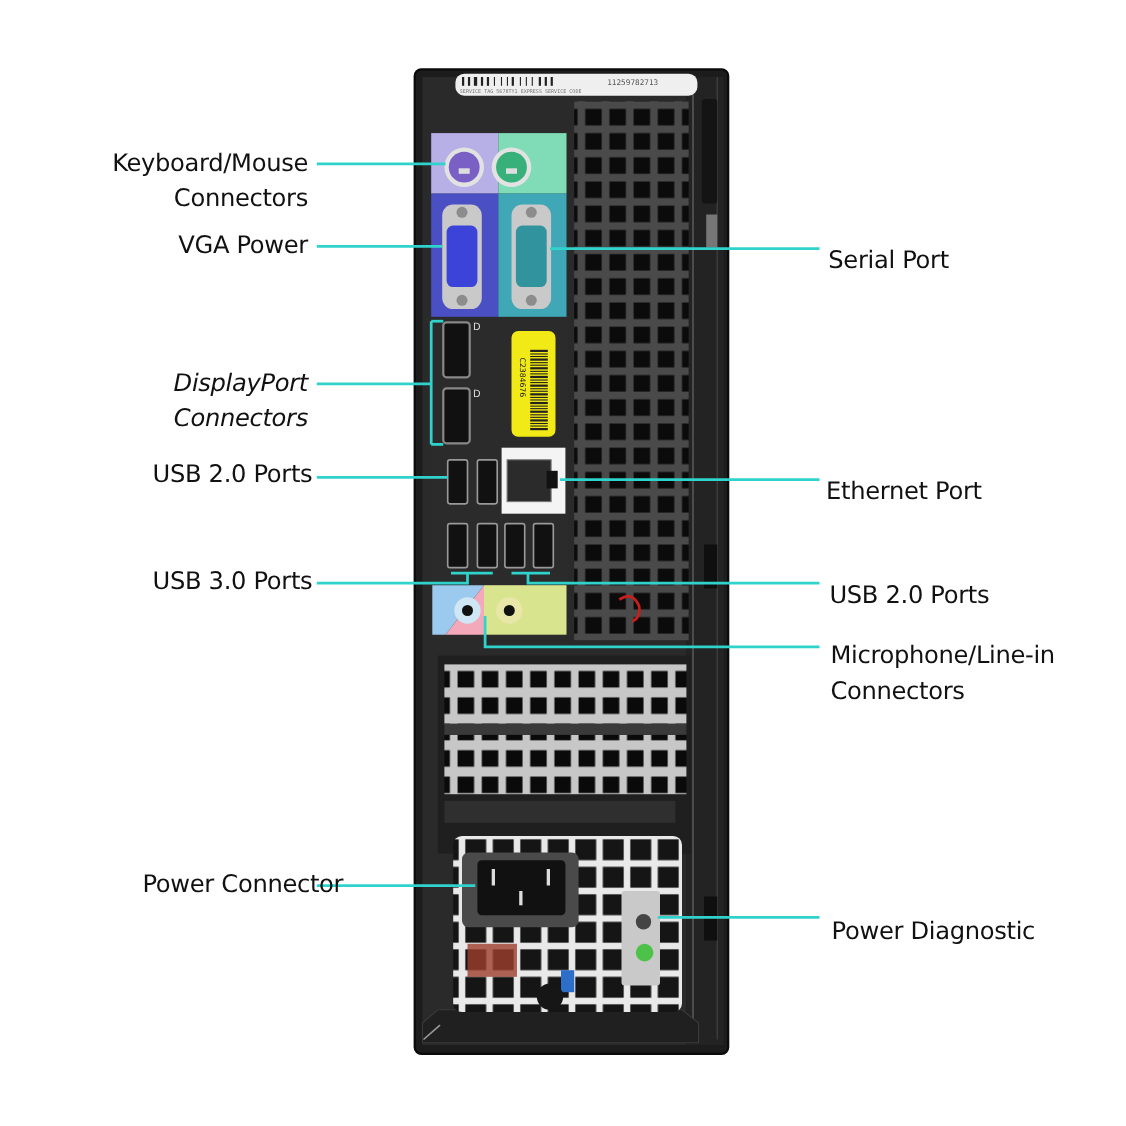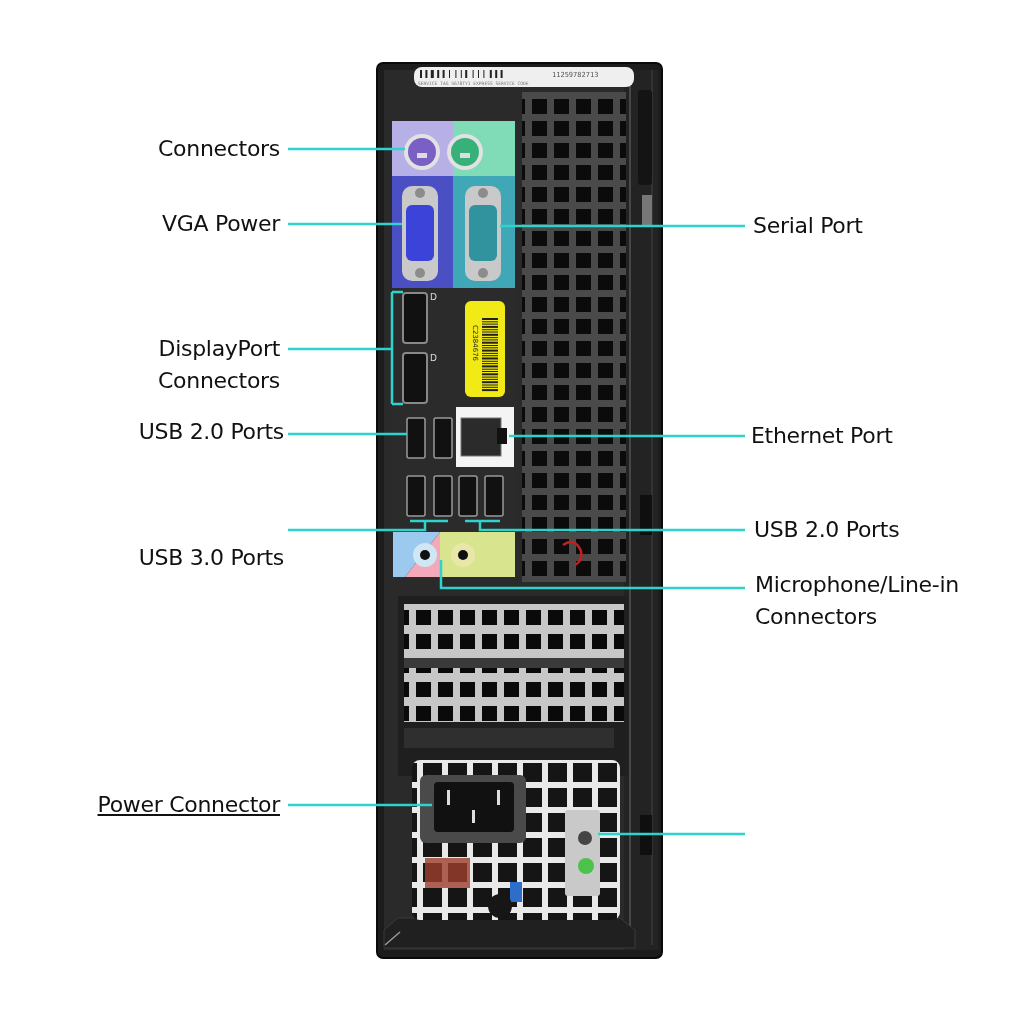--- a/index.html
+++ b/index.html
@@ -1,20 +1,20 @@
 <!DOCTYPE html>
 <html><head>
 <meta charset="utf-8">
 <style>
   html, body { margin:0; padding:0; background:#ffffff; }
   body { width:1024px; height:1024px; position:relative; overflow:hidden; font-family:"DejaVu Sans", sans-serif; }
   #stage { position:absolute; left:0; top:0; width:1024px; height:1024px; }
   .lbl { position:absolute; font-size:22px; line-height:32px; color:#111; letter-spacing:-0.3px; white-space:nowrap; }
   .lbl.left { text-align:right; }
-  .lbl.right { text-align:left; }
+  .lbl.right { text-align:left;margin-top:12px; }
 </style>
 </head>
 <body>
 
 <div id="stage">
   <svg id="art" width="1024" height="1024" viewBox="0 0 1024 1024" xmlns="http://www.w3.org/2000/svg">
     <defs>
       <pattern id="grill" x="528" y="95" width="22" height="22" patternUnits="userSpaceOnUse">
         <rect width="22" height="22" fill="#4a4a4a"></rect>
         <rect x="4" y="4" width="15" height="15" fill="#0b0b0b"></rect>
@@ -199,49 +199,51 @@
         <polyline points="745,530 480,530 480,521 465,521 500,521" fill="none" stroke="#2fd3cc" stroke-width="2.5"></polyline>
         <polyline points="441,560 441,588 745,588" fill="none" stroke="#2fd3cc" stroke-width="2.5"></polyline>
         <polyline points="288,805 432,805" fill="none" stroke="#2fd3cc" stroke-width="2.5"></polyline>
         <polyline points="598,834 745,834" fill="none" stroke="#2fd3cc" stroke-width="2.5"></polyline>
       </g>
   </svg>
 
   
   <div id="labels-left">
       <div class="lbl left" style="top: 133px; right: 744px;">
+        <div>Keyboard/Mouse</div>
         <div>Connectors</div>
       </div>
       <div class="lbl left" style="top: 208px; right: 744px;">
         <div>VGA Power</div>
       </div>
-      <div class="lbl left" style="top: 333px; right: 744px;">
+      <div class="lbl left" style="top: 333px; right: 744px; font-style: italic;">
         <div>DisplayPort</div>
         <div>Connectors</div>
       </div>
       <div class="lbl left" style="top: 416px; right: 740px;">
         <div>USB 2.0 Ports</div>
       </div>
-      <div class="lbl left" style="top: 513px; right: 740px; margin-top: 29px;">
+      <div class="lbl left" style="top: 513px; right: 740px;">
         <div>USB 3.0 Ports</div>
       </div>
-      <div class="lbl left" style="top: 789px; right: 744px; text-decoration: underline;">
+      <div class="lbl left" style="top: 789px; right: 712px;">
         <div>Power Connector</div>
       </div>
     </div>
   <div id="labels-right">
       <div class="lbl right" style="top: 210px; left: 753px;">
         <div>Serial Port</div>
       </div>
       <div class="lbl right" style="top: 420px; left: 751px;">
         <div>Ethernet Port</div>
       </div>
       <div class="lbl right" style="top: 514px; left: 754px;">
         <div>USB 2.0 Ports</div>
       </div>
       <div class="lbl right" style="top: 569px; left: 755px;">
         <div>Microphone/Line-in</div>
         <div>Connectors</div>
       </div>
       <div class="lbl right" style="top: 820px; left: 756px;">
+        <div>Power Diagnostic</div>
       </div>
     </div>
 </div>
 
 </body></html>

